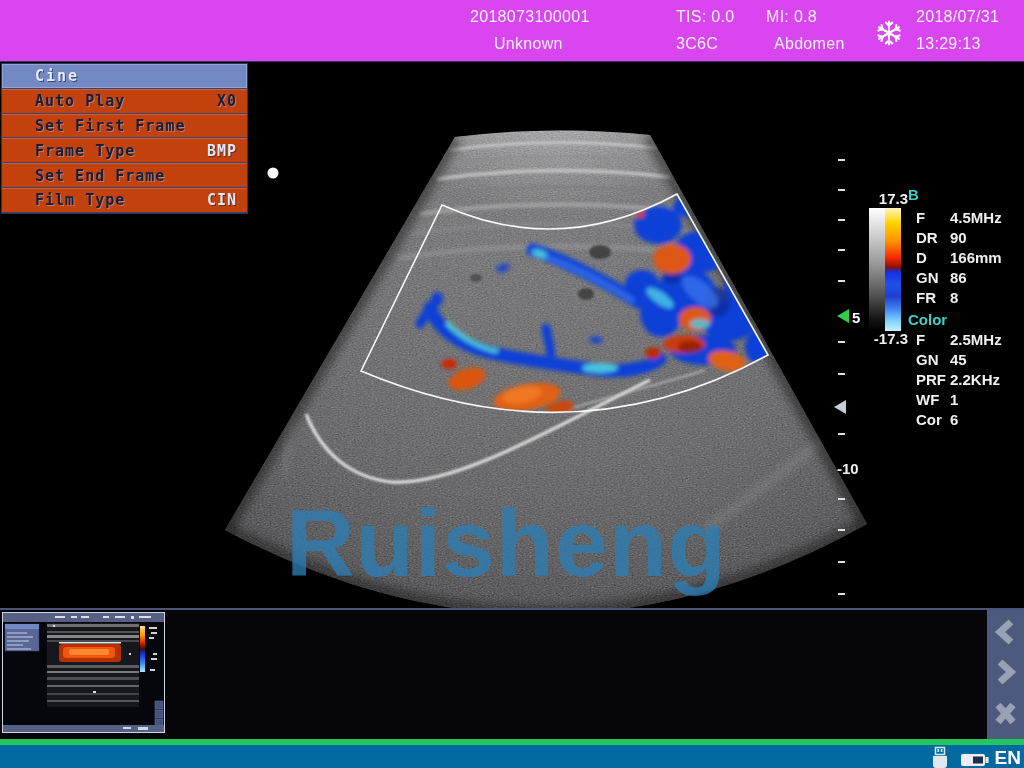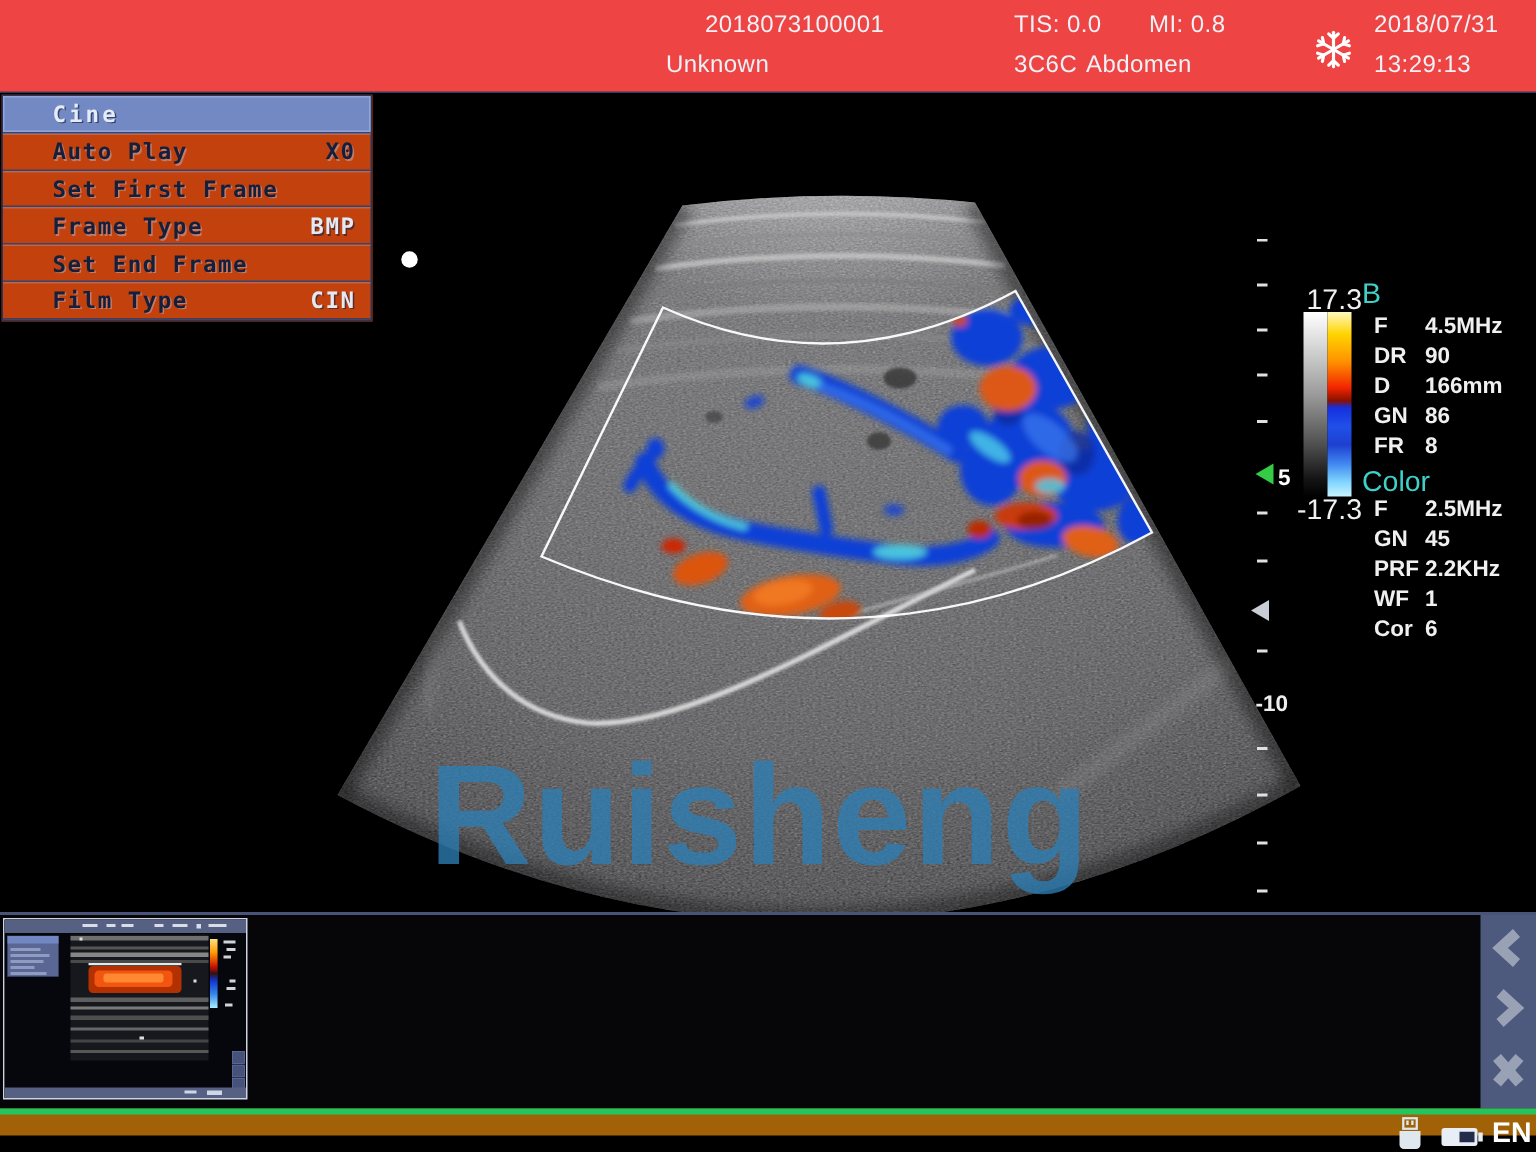--- a/index.html
+++ b/index.html
@@ -1,19 +1,19 @@
 <!DOCTYPE html>
 <html><head>
 <meta charset="utf-8">
 <style>
   html,body{margin:0;padding:0;background:#000;}
   #screen{position:relative;width:1024px;height:768px;background:#000;overflow:hidden;
           font-family:"Liberation Sans",sans-serif;-webkit-font-smoothing:antialiased;}
   
-  .topbar{position:absolute;left:0;top:0;width:1024px;height:62px;background:#ef4444;
+  .topbar{position:absolute;left:0;top:0;width:1024px;height:62px;background:#d946ef;
           border-bottom:1px solid #333c5c;box-sizing:border-box;}
   .tcell{position:absolute;color:#eef1f6;font-size:16px;letter-spacing:.3px;white-space:nowrap;}
   
   .menu{position:absolute;left:1px;top:63px;width:247px;background:#c2410c;
         border:1px solid #2c345a;box-sizing:border-box;}
   .menu-row{position:relative;height:24.8px;display:flex;align-items:center;
             padding:0 10px 0 33px;box-sizing:border-box;
             font-family:"DejaVu Sans Mono",monospace;font-weight:bold;font-size:15px;
             letter-spacing:1px;color:#141f3c;border-top:1px solid rgba(175,190,225,.30);
             border-bottom:1px solid #39426b;
@@ -23,50 +23,50 @@
   .menu-row .val{text-align:right;}
   .menu-row .val.light{color:#e3e8f3;text-shadow:1px 1px 0 rgba(20,28,58,.6);}
   .menu-row.title{background:#7289c4;color:#e6ebf8;letter-spacing:2px;
                   text-shadow:1px 1px 0 rgba(22,32,64,.65);
                   box-shadow:inset 0 0 0 1px #93a5d8;}
   
   .mainarea{position:absolute;left:0;top:62px;width:1024px;height:546px;background:#000;}
   .fan-svg{position:absolute;left:222px;top:62px;}
   
   .params{position:absolute;left:0;top:0;width:1024px;height:0;}
-  .ptext{position:absolute;color:#f0f0f0;font-size:19px;font-weight:normal;white-space:nowrap;}
+  .ptext{position:absolute;color:#f0f0f0;font-size:15px;font-weight:bold;white-space:nowrap;}
   .teal{color:#3fd0c8;}
   .prow{position:absolute;left:916px;width:108px;color:#f0f0f0;font-size:15px;font-weight:bold;}
   .prow .pl{display:inline-block;width:34px;}
   .graybar{position:absolute;left:869px;top:146px;width:16px;height:123px;
            background:linear-gradient(to bottom,#ffffff 0%,#dcdcdc 16%,#9a9a9a 45%,#4f4f4f 72%,#161616 90%,#000 100%);}
   .colorbar{position:absolute;left:885px;top:146px;width:16px;height:123px;
            background:linear-gradient(to bottom,#fff8c0 0%,#ffd400 12%,#ff9100 27%,#f22500 41%,#8a1000 48%,#1430e0 52%,#2050e8 62%,#1e3fd0 72%,#3f86f0 82%,#7fd4ff 92%,#c8f4ff 100%);}
   
   .divider{position:absolute;left:0;top:608px;width:1024px;height:2px;background:#4a5478;}
   .filmstrip{position:absolute;left:0;top:610px;width:1024px;height:129px;background:#060608;}
   .thumb{position:absolute;left:2px;top:2px;width:161px;height:119px;border:1px solid #cdd3e0;background:#05070c;}
   .stripnav{position:absolute;left:987px;top:0;width:37px;height:129px;background:#4e597e;}
   
-  .statusbar{position:absolute;left:0;top:739px;width:1024px;height:18px;background:#a16207;
-             border-top:4px solid #22c55e;box-sizing:border-box;}
+  .statusbar{position:absolute;left:0;top:739px;width:1024px;height:29px;background:#0369a1;
+             border-top:6px solid #22c55e;box-sizing:border-box;}
   .lang{position:absolute;right:3px;top:2px;color:#fff;font-size:19px;font-weight:bold;}
 </style>
 </head>
 <body>
 
 <div id="screen">
 
   <div class="topbar">
     <span class="tcell" style="left:470px;top:8px">2018073100001</span>
-    <span class="tcell" style="left:444px;top:35px">Unknown</span>
+    <span class="tcell" style="left:494px;top:35px">Unknown</span>
     <span class="tcell" style="left:676px;top:8px"><span>TIS:</span>&nbsp;<span>0.0</span></span>
     <span class="tcell" style="left:676px;top:35px">3C6C</span>
     <span class="tcell" style="left:766px;top:8px"><span>MI:</span>&nbsp;<span>0.8</span></span>
-    <span class="tcell" style="left:724px;top:35px">Abdomen</span>
+    <span class="tcell" style="left:774px;top:35px">Abdomen</span>
     <svg width="28" height="28" style="position:absolute;left:875px;top:19px">
       <g stroke="#ffffff" stroke-width="2.1" stroke-linecap="round">
         <g id="spk">
           <line x1="14" y1="14" x2="14" y2="2.5"></line>
           <line x1="14" y1="6.5" x2="10.8" y2="3.6"></line>
           <line x1="14" y1="6.5" x2="17.2" y2="3.6"></line>
         </g>
         <use href="#spk" transform="rotate(60 14 14)"></use>
         <use href="#spk" transform="rotate(120 14 14)"></use>
         <use href="#spk" transform="rotate(180 14 14)"></use>

